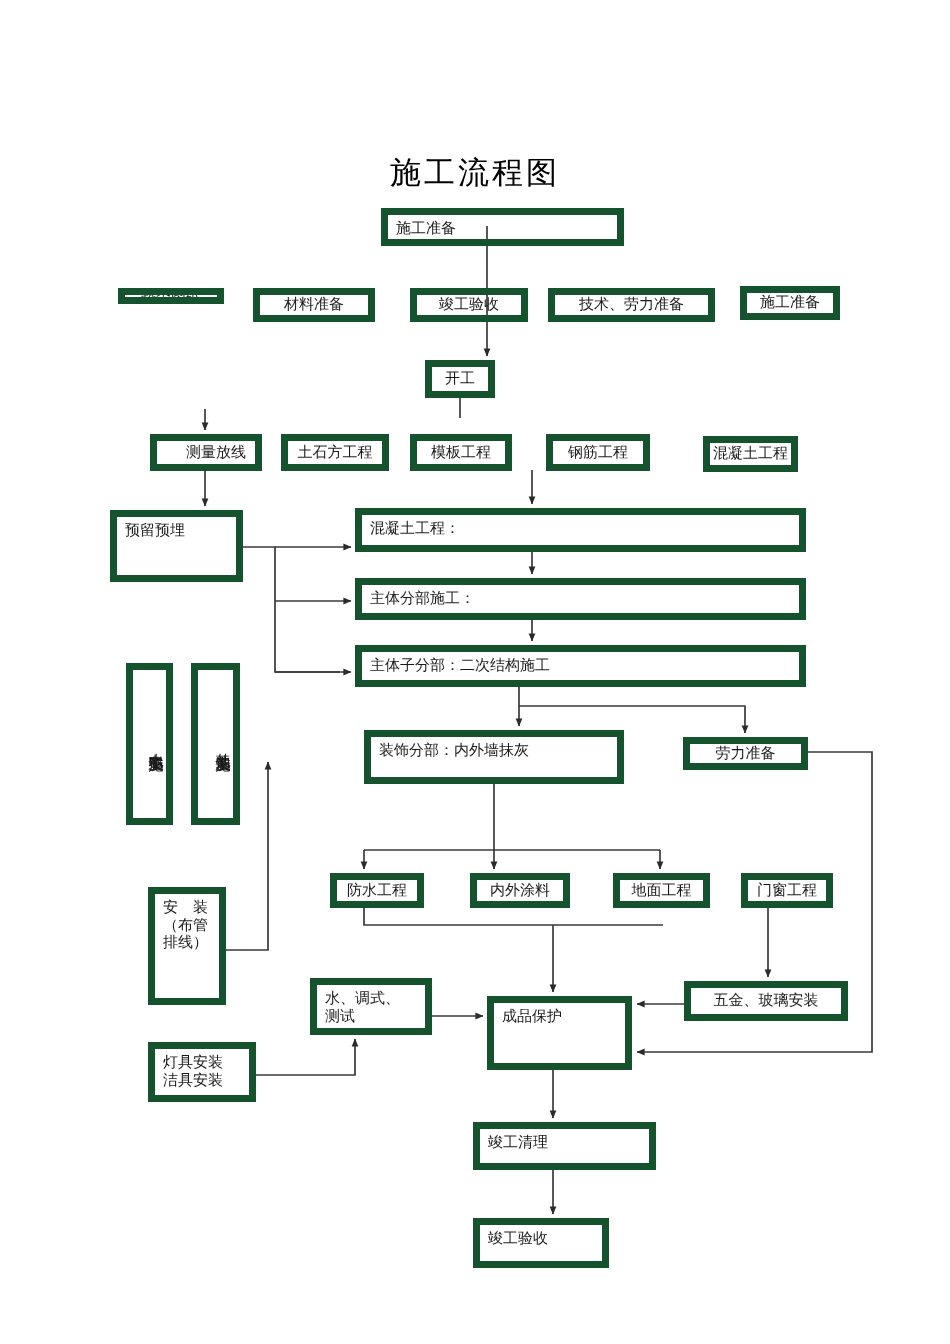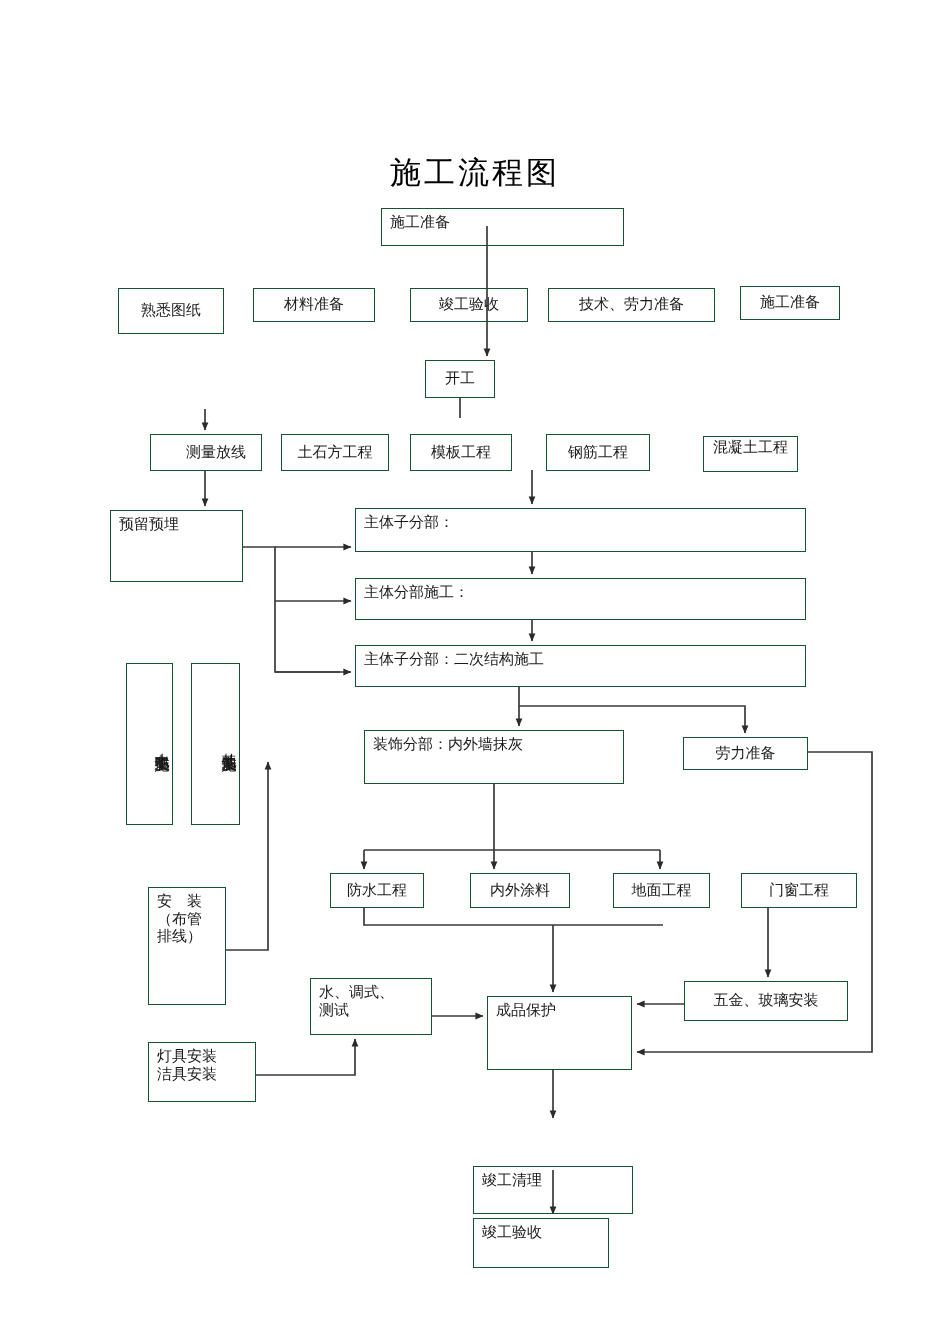--- a/index.html
+++ b/index.html
@@ -23,21 +23,21 @@
   }
   svg.flow-canvas {
     position: absolute;
     top: 0; left: 0;
     width: 950px;
     height: 1344px;
   }
   .node {
     position: absolute;
     box-sizing: border-box;
-    border: 1px solid #14532d;
+    border: 7px solid #14532d;
     background: transparent;
     font-size: 15px;
     line-height: 1.18;
     color: #1a1a1a;
     padding: 5px 8px 2px 8px;
     overflow: hidden;
     white-space: pre-line;
   }
   .node.center-text {
     display: flex;
@@ -132,48 +132,48 @@
       <path d="M226,950 L268,950 L268,762" marker-end="url(#ah)"></path>
 
       <path d="M553,1070 L553,1118" marker-end="url(#ah)"></path>
 
       <path d="M553,1170 L553,1214" marker-end="url(#ah)"></path>
     </g>
   </svg>
 
   <div id="nodes-layer">
       <div class="node top-left" style="left: 381px; top: 208px; width: 243px; height: 38px;">施工准备</div>
-      <div class="node center-text" style="left: 118px; top: 288px; width: 106px; height: 46px;">熟悉图纸</div>
+      <div class="node center-text" style="left: 118px; top: 288px; width: 106px; height: 16px;">熟悉图纸</div>
       <div class="node center-text" style="left: 253px; top: 288px; width: 122px; height: 34px;">材料准备</div>
       <div class="node center-text" style="left: 410px; top: 288px; width: 118px; height: 34px;">竣工验收</div>
       <div class="node center-text" style="left: 548px; top: 288px; width: 167px; height: 34px;">技术、劳力准备</div>
       <div class="node center-text" style="left: 740px; top: 286px; width: 100px; height: 34px;">施工准备</div>
       <div class="node center-text" style="left: 425px; top: 360px; width: 70px; height: 38px;">开工</div>
       <div class="node center-text" style="left: 150px; top: 434px; width: 112px; height: 37px; padding-left: 24px;">测量放线</div>
       <div class="node center-text" style="left: 281px; top: 434px; width: 108px; height: 37px;">土石方工程</div>
       <div class="node center-text" style="left: 410px; top: 434px; width: 102px; height: 37px;">模板工程</div>
       <div class="node center-text" style="left: 546px; top: 434px; width: 104px; height: 37px;">钢筋工程</div>
       <div class="node clip-bottom" style="left: 703px; top: 436px; width: 95px; height: 36px;">混凝土工程</div>
       <div class="node top-left" style="left: 110px; top: 510px; width: 133px; height: 72px;">预留预埋</div>
-      <div class="node top-left" style="left: 355px; top: 508px; width: 451px; height: 44px;">主体子分部：</div>
+      <div class="node top-left" style="left: 355px; top: 508px; width: 451px; height: 44px;">混凝土工程：</div>
       <div class="node top-left" style="left: 355px; top: 578px; width: 451px; height: 42px;">主体分部施工：</div>
       <div class="node top-left" style="left: 355px; top: 645px; width: 451px; height: 42px;">主体子分部：二次结构施工</div>
       <div class="node vertical" style="left: 126px; top: 663px; width: 47px; height: 162px;">水电安装施工</div>
       <div class="node vertical" style="left: 191px; top: 663px; width: 49px; height: 162px;">其他安装施工</div>
       <div class="node top-left" style="left: 364px; top: 730px; width: 260px; height: 54px;">装饰分部：内外墙抹灰</div>
       <div class="node center-text" style="left: 683px; top: 737px; width: 125px; height: 33px;">劳力准备</div>
       <div class="node center-text" style="left: 330px; top: 873px; width: 94px; height: 35px;">防水工程</div>
       <div class="node center-text" style="left: 470px; top: 873px; width: 100px; height: 35px;">内外涂料</div>
       <div class="node center-text" style="left: 613px; top: 873px; width: 97px; height: 35px;">地面工程</div>
-      <div class="node center-text" style="left: 741px; top: 873px; width: 116px; height: 35px;">门窗工程</div>
+      <div class="node center-text" style="left: 741px; top: 873px; width: 92px; height: 35px;">门窗工程</div>
       <div class="node top-left" style="left: 148px; top: 887px; width: 78px; height: 118px;">安　装
 （布管
 排线）</div>
       <div class="node top-left" style="left: 310px; top: 978px; width: 122px; height: 57px;">水、调式、
 测试</div>
       <div class="node top-left" style="left: 487px; top: 996px; width: 145px; height: 74px;">成品保护</div>
       <div class="node center-text" style="left: 684px; top: 981px; width: 164px; height: 40px;">五金、玻璃安装</div>
       <div class="node top-left" style="left: 148px; top: 1042px; width: 108px; height: 60px;">灯具安装
 洁具安装</div>
-      <div class="node top-left" style="left: 473px; top: 1122px; width: 160px; height: 48px; margin-top: 44px;">竣工清理</div>
+      <div class="node top-left" style="left: 473px; top: 1122px; width: 183px; height: 48px;">竣工清理</div>
       <div class="node top-left" style="left: 473px; top: 1218px; width: 136px; height: 50px;">竣工验收</div>
     </div>
 </div>
 
 </body></html>

